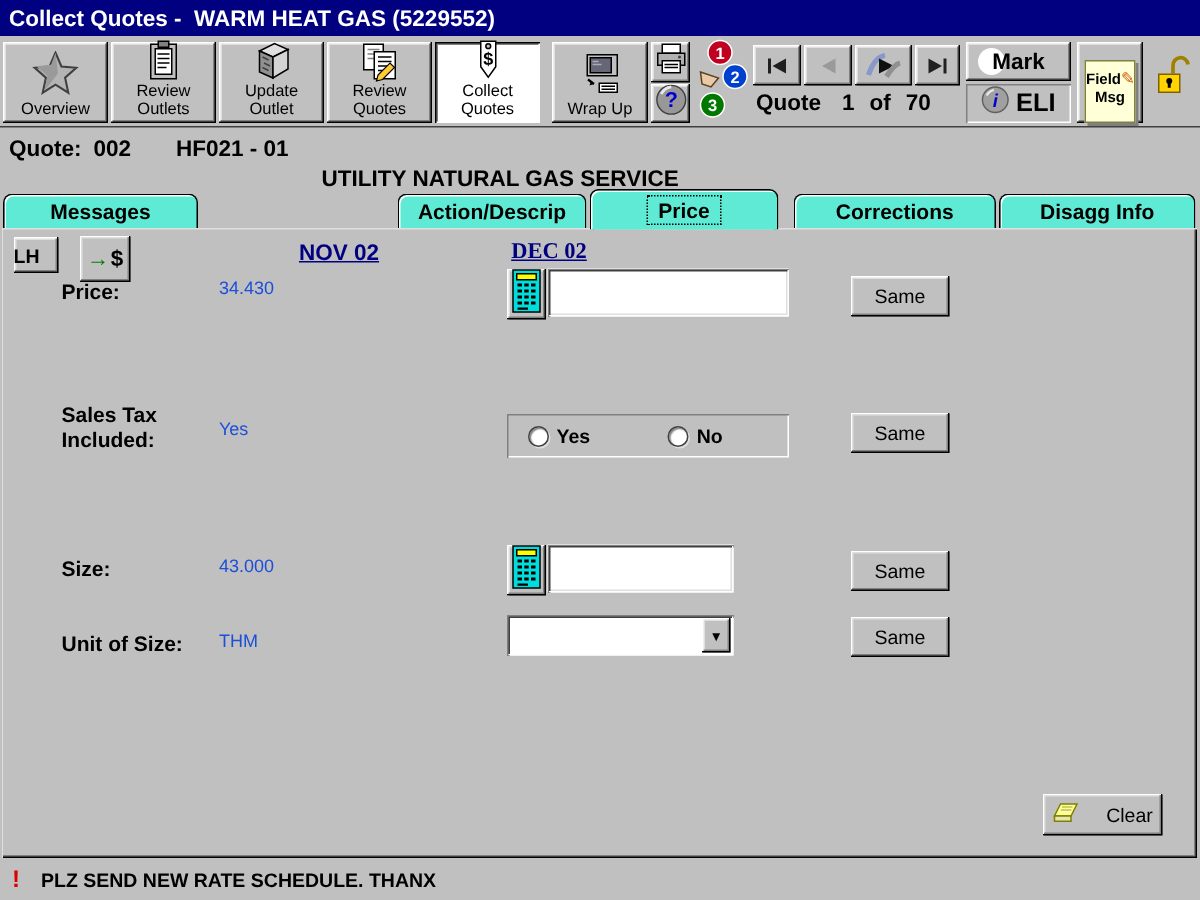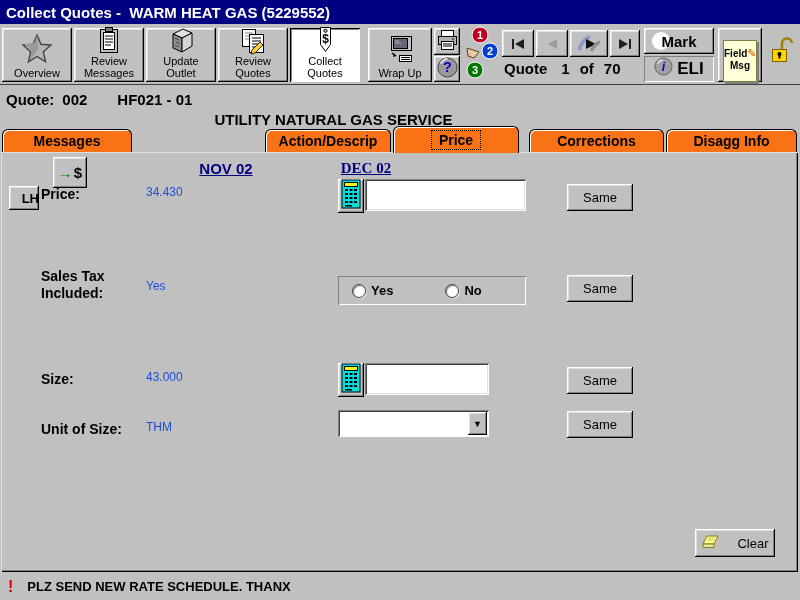--- a/index.html
+++ b/index.html
@@ -33,40 +33,40 @@
   .fieldnote{width:34px;height:42px;background:#ffffd8;border:1px solid #808040;box-shadow:2px 2px 0 #808080;font-size:10px;font-weight:700;text-align:center;line-height:12px;padding-top:6px;box-sizing:border-box;}
   .fieldnote .pencil{color:#cc5500;font-size:11px;}
   
   .quoteline{position:absolute;left:0;top:86px;width:800px;height:26px;display:flex;align-items:center;font-size:15px;font-weight:700;}
   .quoteline .ql-label{margin-left:6px;font-weight:600;}
   .quoteline .ql-num{margin-left:8px;}
   .quoteline .ql-item{margin-left:30px;}
   .quoteline .ql-desc{margin-left:22px;margin-top:40px;}
   
   .tabsrow{position:absolute;left:0;top:126px;width:800px;height:27px;}
-  .tab{position:absolute;top:3px;height:23px;background:#f97316;border:1px solid #000;border-bottom:none;border-top-left-radius:6px;border-top-right-radius:6px;box-shadow:inset 1px 1px 0 #fff;display:flex;align-items:center;justify-content:center;font-size:14px;font-weight:700;cursor:pointer;box-sizing:border-box;}
+  .tab{position:absolute;top:3px;height:23px;background:#5eead4;border:1px solid #000;border-bottom:none;border-top-left-radius:6px;border-top-right-radius:6px;box-shadow:inset 1px 1px 0 #fff;display:flex;align-items:center;justify-content:center;font-size:14px;font-weight:700;cursor:pointer;box-sizing:border-box;}
   .tab.active{top:0;height:27px;z-index:6;box-shadow:inset 1px 1px 0 #fff;}
   .tab.active .tablbl{outline:1px dotted #000;padding:1px 7px;}
   
   .panel{position:absolute;left:1px;top:152px;width:797px;height:420px;background:#c0c0c0;box-shadow:inset 1px 1px 0 #dfdfdf,inset -1px -1px 0 #000,inset -2px -2px 0 #808080;z-index:5;}
   .rowlabel{position:absolute;font-size:14px;font-weight:700;white-space:pre-line;line-height:17px;}
   .prevval{position:absolute;font-size:12px;color:#1d4ed8;}
   .colhead{position:absolute;font-size:15px;font-weight:700;color:#000080;text-decoration:underline;text-align:center;}
   .calcbtn{position:absolute;width:26px;height:34px;display:flex;align-items:center;justify-content:center;cursor:pointer;}
   .field{position:absolute;height:32px;border:none;outline:none;font-size:15px;font-family:"Liberation Sans",sans-serif;padding:0 6px;box-sizing:border-box;}
   .samebtn{position:absolute;width:66px;height:27px;font-size:13px;display:flex;align-items:center;justify-content:center;cursor:pointer;}
   .radiopanel{position:absolute;left:337px;top:124px;width:188px;height:29px;box-shadow:inset 1px 1px 0 #808080,inset -1px -1px 0 #fff;display:flex;align-items:center;}
   .radioitem{display:flex;align-items:center;gap:5px;cursor:pointer;}
   .radiocircle{width:12px;height:12px;border-radius:50%;background:#fff;border:1px solid #404040;box-shadow:inset 1px 1px 1px #808080,1px 1px 0 #dfdfdf;}
   .radiolbl{font-size:13px;font-weight:700;}
   .dropdown{position:absolute;left:337px;top:258px;width:151px;height:27px;background:#fff;box-shadow:inset 1px 1px 0 #808080,inset -1px -1px 0 #fff,inset 2px 2px 0 #404040;cursor:pointer;}
   .ddvalue{position:absolute;left:6px;top:5px;font-size:14px;}
   .ddarrow{position:absolute;right:2px;top:2px;width:19px;height:23px;display:flex;align-items:center;justify-content:center;font-size:9px;}
   .clearbtn{position:absolute;left:694px;top:377px;width:80px;height:28px;display:flex;align-items:center;justify-content:center;gap:16px;font-size:13px;cursor:pointer;}
-  .lhbtn{position:absolute;left:8px;top:6px;width:30px;height:24px;font-size:13px;font-weight:700;display:flex;align-items:center;justify-content:flex-end;cursor:pointer;margin-top:28px;}
+  .lhbtn{position:absolute;left:8px;top:6px;width:30px;height:24px;font-size:13px;font-weight:700;display:flex;align-items:center;justify-content:flex-start;cursor:pointer;}
   .moneybtn{position:absolute;left:52px;top:5px;width:34px;height:31px;display:flex;align-items:center;justify-content:center;font-size:15px;font-weight:700;cursor:pointer;}
   .moneybtn .arrow{color:#008000;margin-right:1px;}
   
   .statusbar{position:absolute;left:0;top:573px;width:800px;height:27px;display:flex;align-items:center;}
   .statusbar .bang{color:#dd0000;font-weight:700;font-size:16px;margin-left:8px;}
   .statusbar .msg{font-weight:700;font-size:13px;margin-left:14px;}
   svg text{font-family:"Liberation Sans",sans-serif;}
 </style>
 </head>
 <body>
@@ -91,21 +91,21 @@
 
     <div class="tbtn raised" style="left:74px;">
       <span class="ticon">
         <svg width="24" height="29" viewBox="0 0 24 29">
             <rect x="3.5" y="3.5" width="17" height="23" fill="#c0c0c0" stroke="#000"></rect>
             <rect x="6.5" y="6.5" width="11" height="17" fill="#fff" stroke="#000"></rect>
             <rect x="8.5" y="1.5" width="7" height="4" fill="#808080" stroke="#000"></rect>
             <path d="M8 10h8M8 13h8M8 16h8M8 19h6" stroke="#000" stroke-width="1"></path>
           </svg>
       </span>
-      <span class="tlabel">Review Messages</span>
+      <span class="tlabel">Review Outlets</span>
     </div>
 
     <div class="tbtn raised" style="left:146px;">
       <span class="ticon">
         <svg width="28" height="29" viewBox="0 0 28 29">
             <path d="M6 8l10-5 9 4-10 5z" fill="#e0e0e0" stroke="#000"></path>
             <path d="M6 8l9 4v14l-9-4z" fill="#909090" stroke="#000"></path>
             <path d="M15 12l10-5v13l-10 6z" fill="#d4d4d4" stroke="#000"></path>
             <path d="M8 12l4 2M9 16l4 2M8 19l4 2" stroke="#404040"></path>
           </svg>

